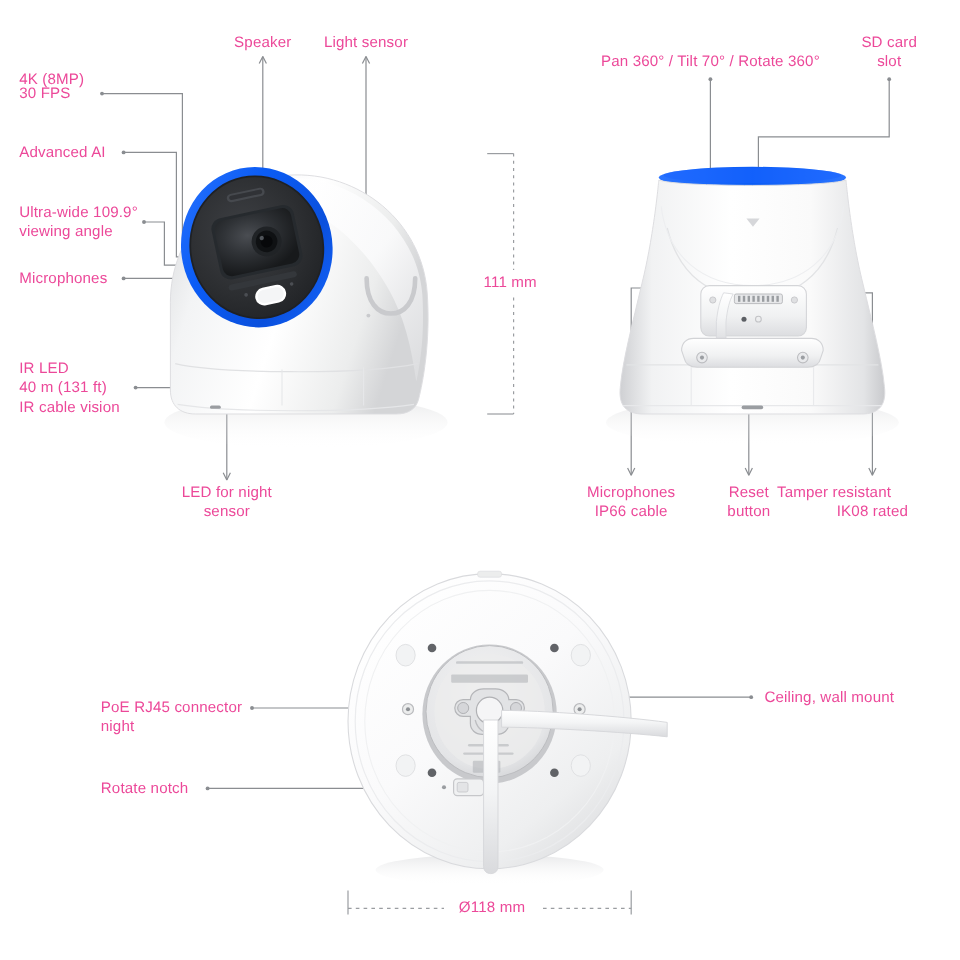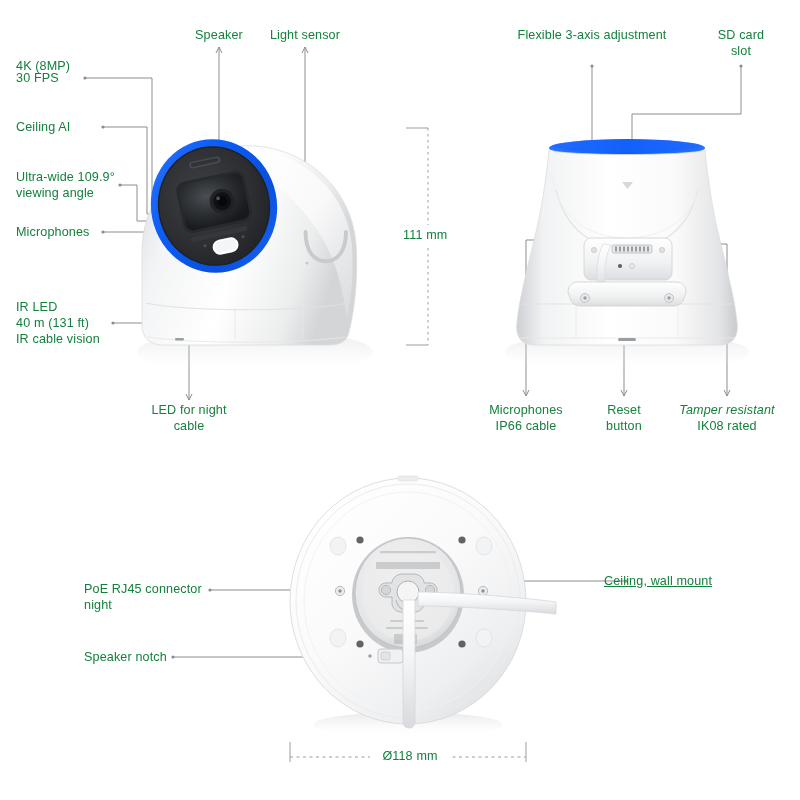--- a/index.html
+++ b/index.html
@@ -9,21 +9,21 @@
     font-family:"Liberation Sans","DejaVu Sans",sans-serif;
     color:#3f4044;
     overflow:hidden;
     position:relative;
   }
   #diagram{position:absolute;top:0;left:0;width:800px;height:800px;}
   .lbl{
     position:absolute;
     font-size:12.6px;
     line-height:16px;
-    color:#15803d;
+    color:#ec4899;
     white-space:pre;
     letter-spacing:0.01em;
   }
   .lbl.c{text-align:center;}
   svg{display:block;}
 </style>
 </head>
 <body>
 
 <div id="diagram">
@@ -334,52 +334,52 @@
   </g>
 </svg>
 
 <div class="lbl c" style="left:179px;top:27px;width:80px;">Speaker</div>
 
 <div class="lbl c" style="left:260px;top:27px;width:90px;">Light sensor</div>
 
 <div class="lbl" style="left:16px;top:58px;">4K (8MP)</div>
 <div class="lbl" style="left:16px;top:70px;">30 FPS</div>
 
-<div class="lbl" style="left:16px;top:119px;">Ceiling AI</div>
+<div class="lbl" style="left:16px;top:119px;">Advanced AI</div>
 
 <div class="lbl" style="left:16px;top:169px;">Ultra-wide 109.9°</div>
 <div class="lbl" style="left:16px;top:185px;">viewing angle</div>
 
 <div class="lbl" style="left:16px;top:224px;">Microphones</div>
 
 <div class="lbl" style="left:16px;top:299px;">IR LED</div>
 <div class="lbl" style="left:16px;top:315px;">40 m (131 ft)</div>
 <div class="lbl" style="left:16px;top:331px;">IR cable vision</div>
 
 <div class="lbl c" style="left:129px;top:402px;width:120px;">LED for night</div>
-<div class="lbl c" style="left:129px;top:418px;width:120px;">cable</div>
+<div class="lbl c" style="left:129px;top:418px;width:120px;">sensor</div>
 
 <div class="lbl" style="left:403px;top:227px;">111 mm</div>
 
-<div class="lbl c" style="left:497px;top:27px;width:190px;">Flexible 3-axis adjustment</div>
+<div class="lbl c" style="left:497px;top:43px;width:190px;">Pan 360° / Tilt 70° / Rotate 360°</div>
 
 <div class="lbl c" style="left:701px;top:27px;width:80px;">SD card</div>
 <div class="lbl c" style="left:701px;top:43px;width:80px;">slot</div>
 
 <div class="lbl c" style="left:466px;top:402px;width:120px;">Microphones</div>
 <div class="lbl c" style="left:466px;top:418px;width:120px;">IP66 cable</div>
 
 <div class="lbl c" style="left:584px;top:402px;width:80px;">Reset</div>
 <div class="lbl c" style="left:584px;top:418px;width:80px;">button</div>
 
-<div class="lbl c" style="left:660px;top:402px;width:134px;font-style:italic;">Tamper resistant</div>
+<div class="lbl c" style="left:628px;top:402px;width:134px;">Tamper resistant</div>
 <div class="lbl c" style="left:660px;top:418px;width:134px;">IK08 rated</div>
 
 <div class="lbl" style="left:84px;top:581px;">PoE RJ45 connector</div>
 <div class="lbl" style="left:84px;top:597px;">night</div>
 
-<div class="lbl" style="left:84px;top:649px;">Speaker notch</div>
-
-<div class="lbl" style="left:604px;top:573px;text-decoration:underline;">Ceiling, wall mount</div>
+<div class="lbl" style="left:84px;top:649px;">Rotate notch</div>
+
+<div class="lbl" style="left:637px;top:573px;">Ceiling, wall mount</div>
 
 <div class="lbl c" style="left:368px;top:748px;width:84px;">Ø118 mm</div>
 
 </div>
 
 </body></html>

